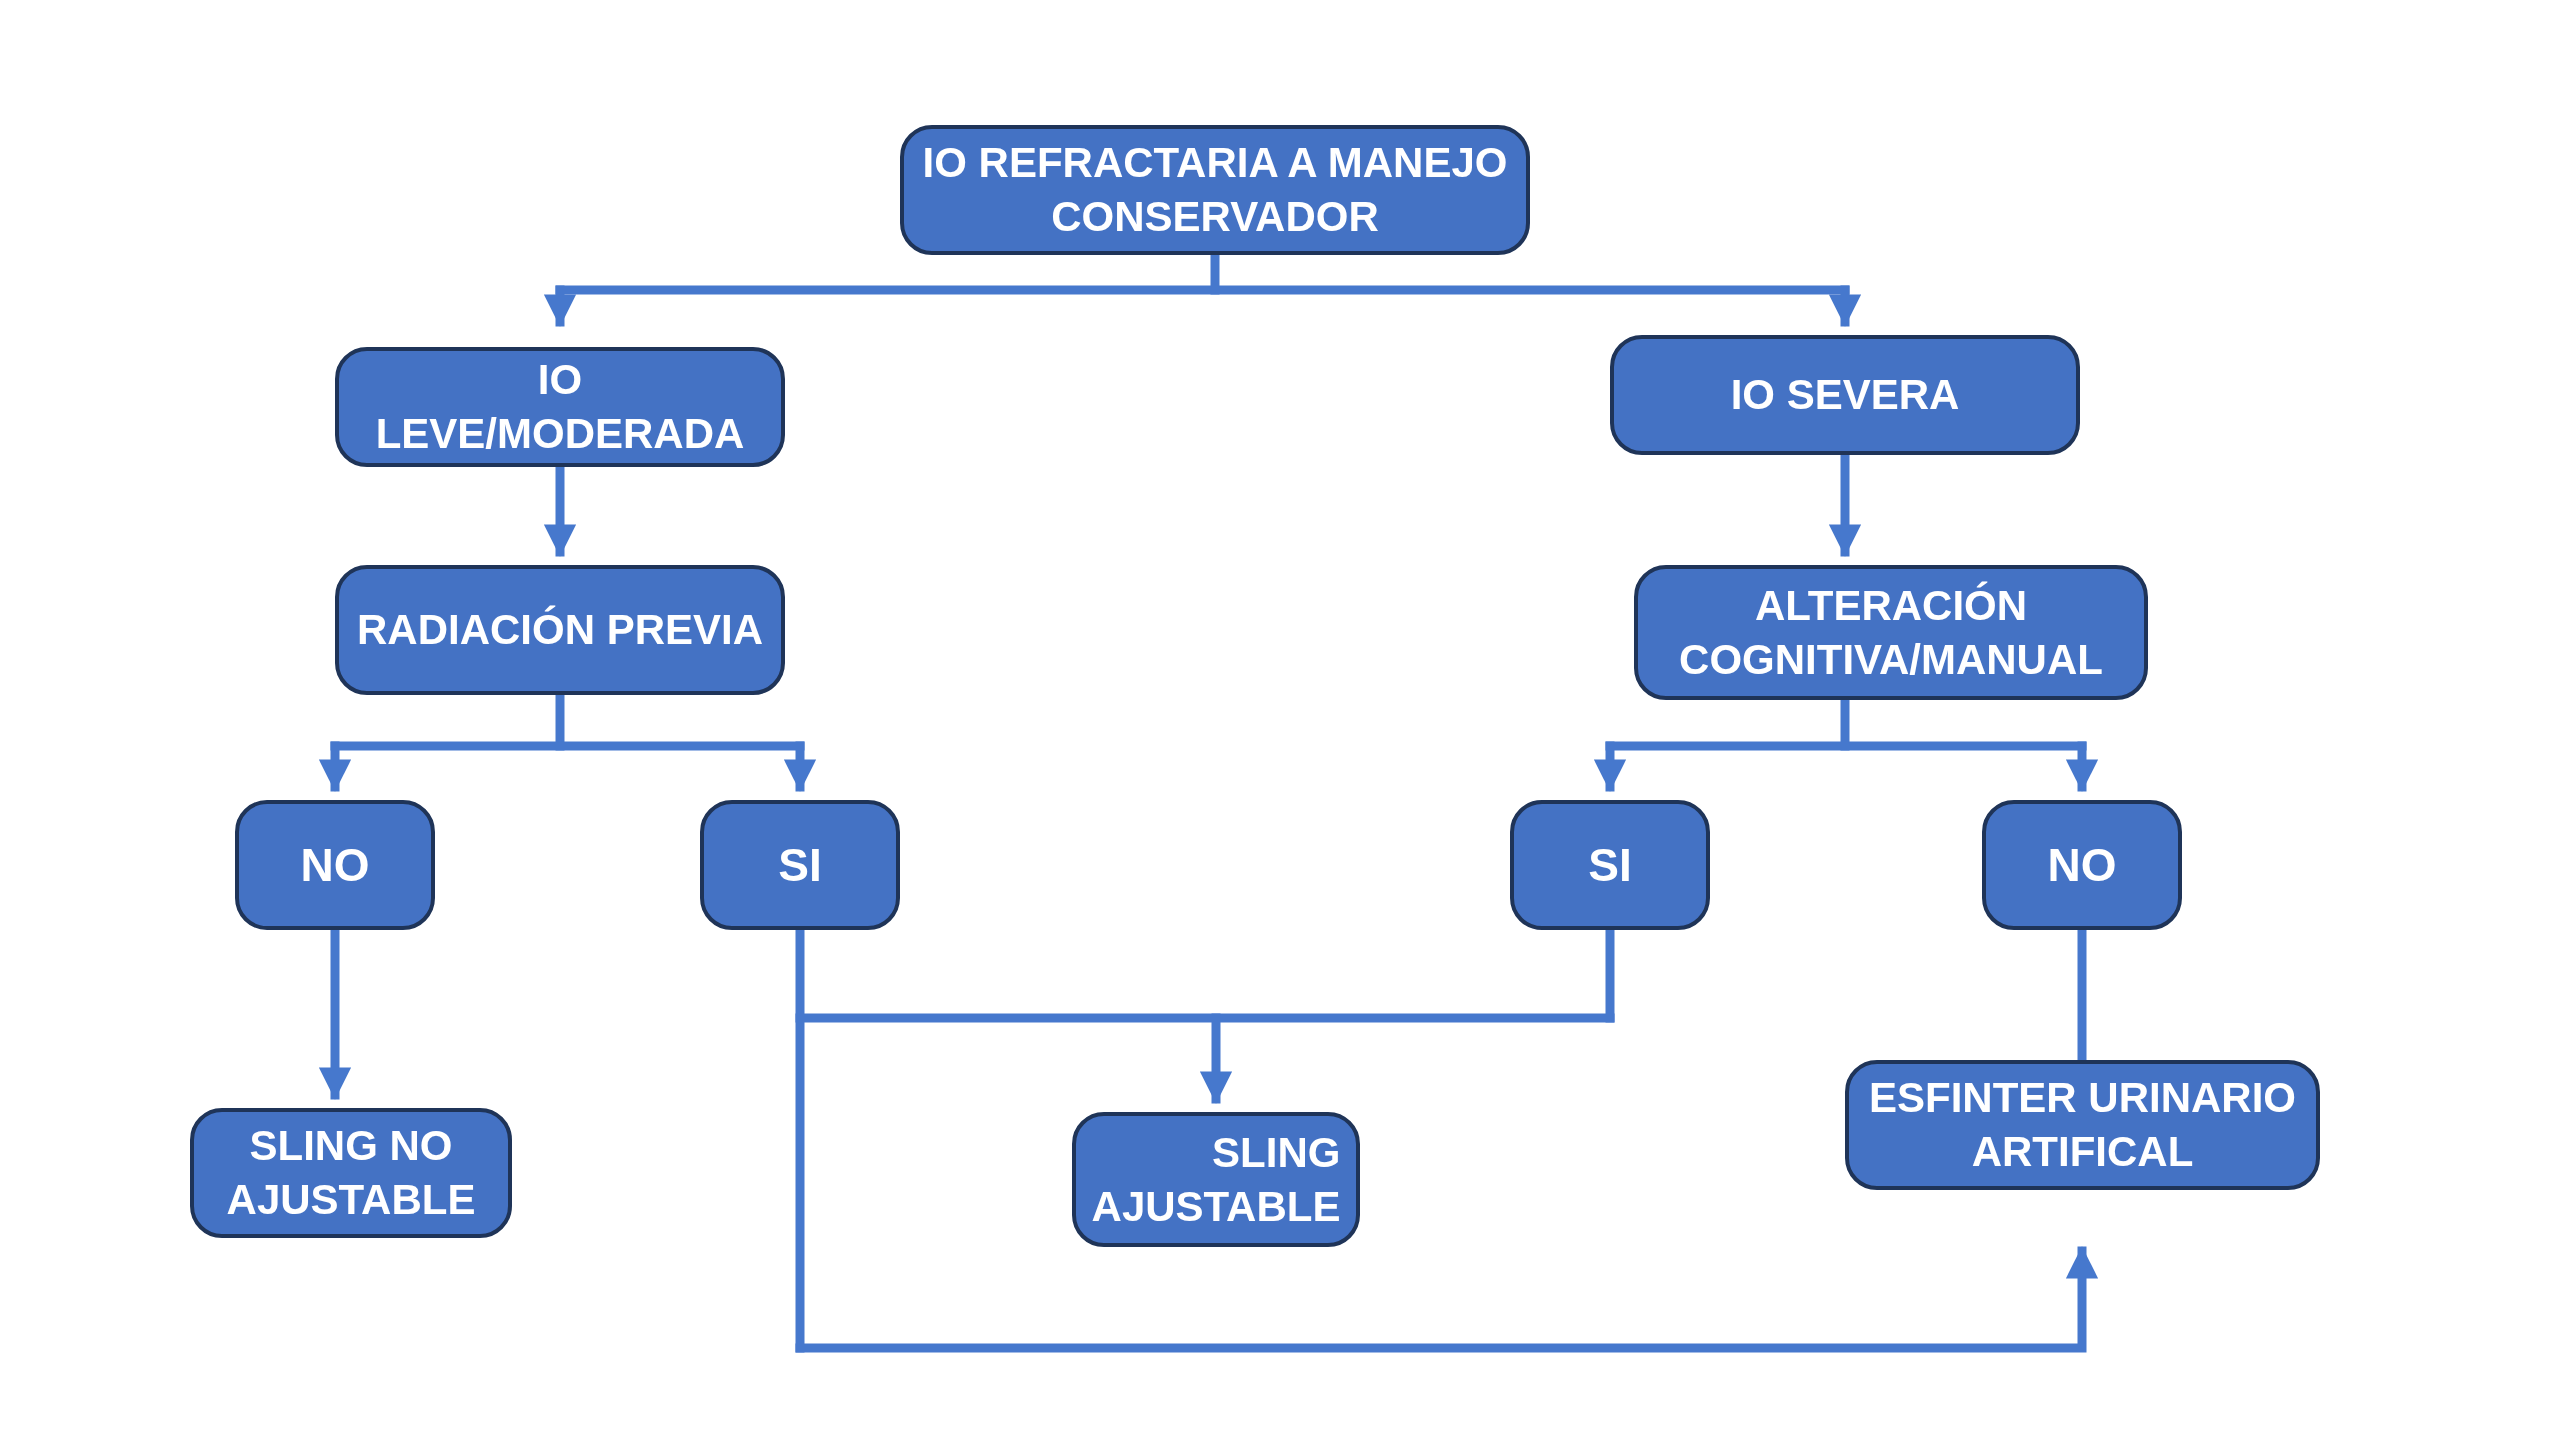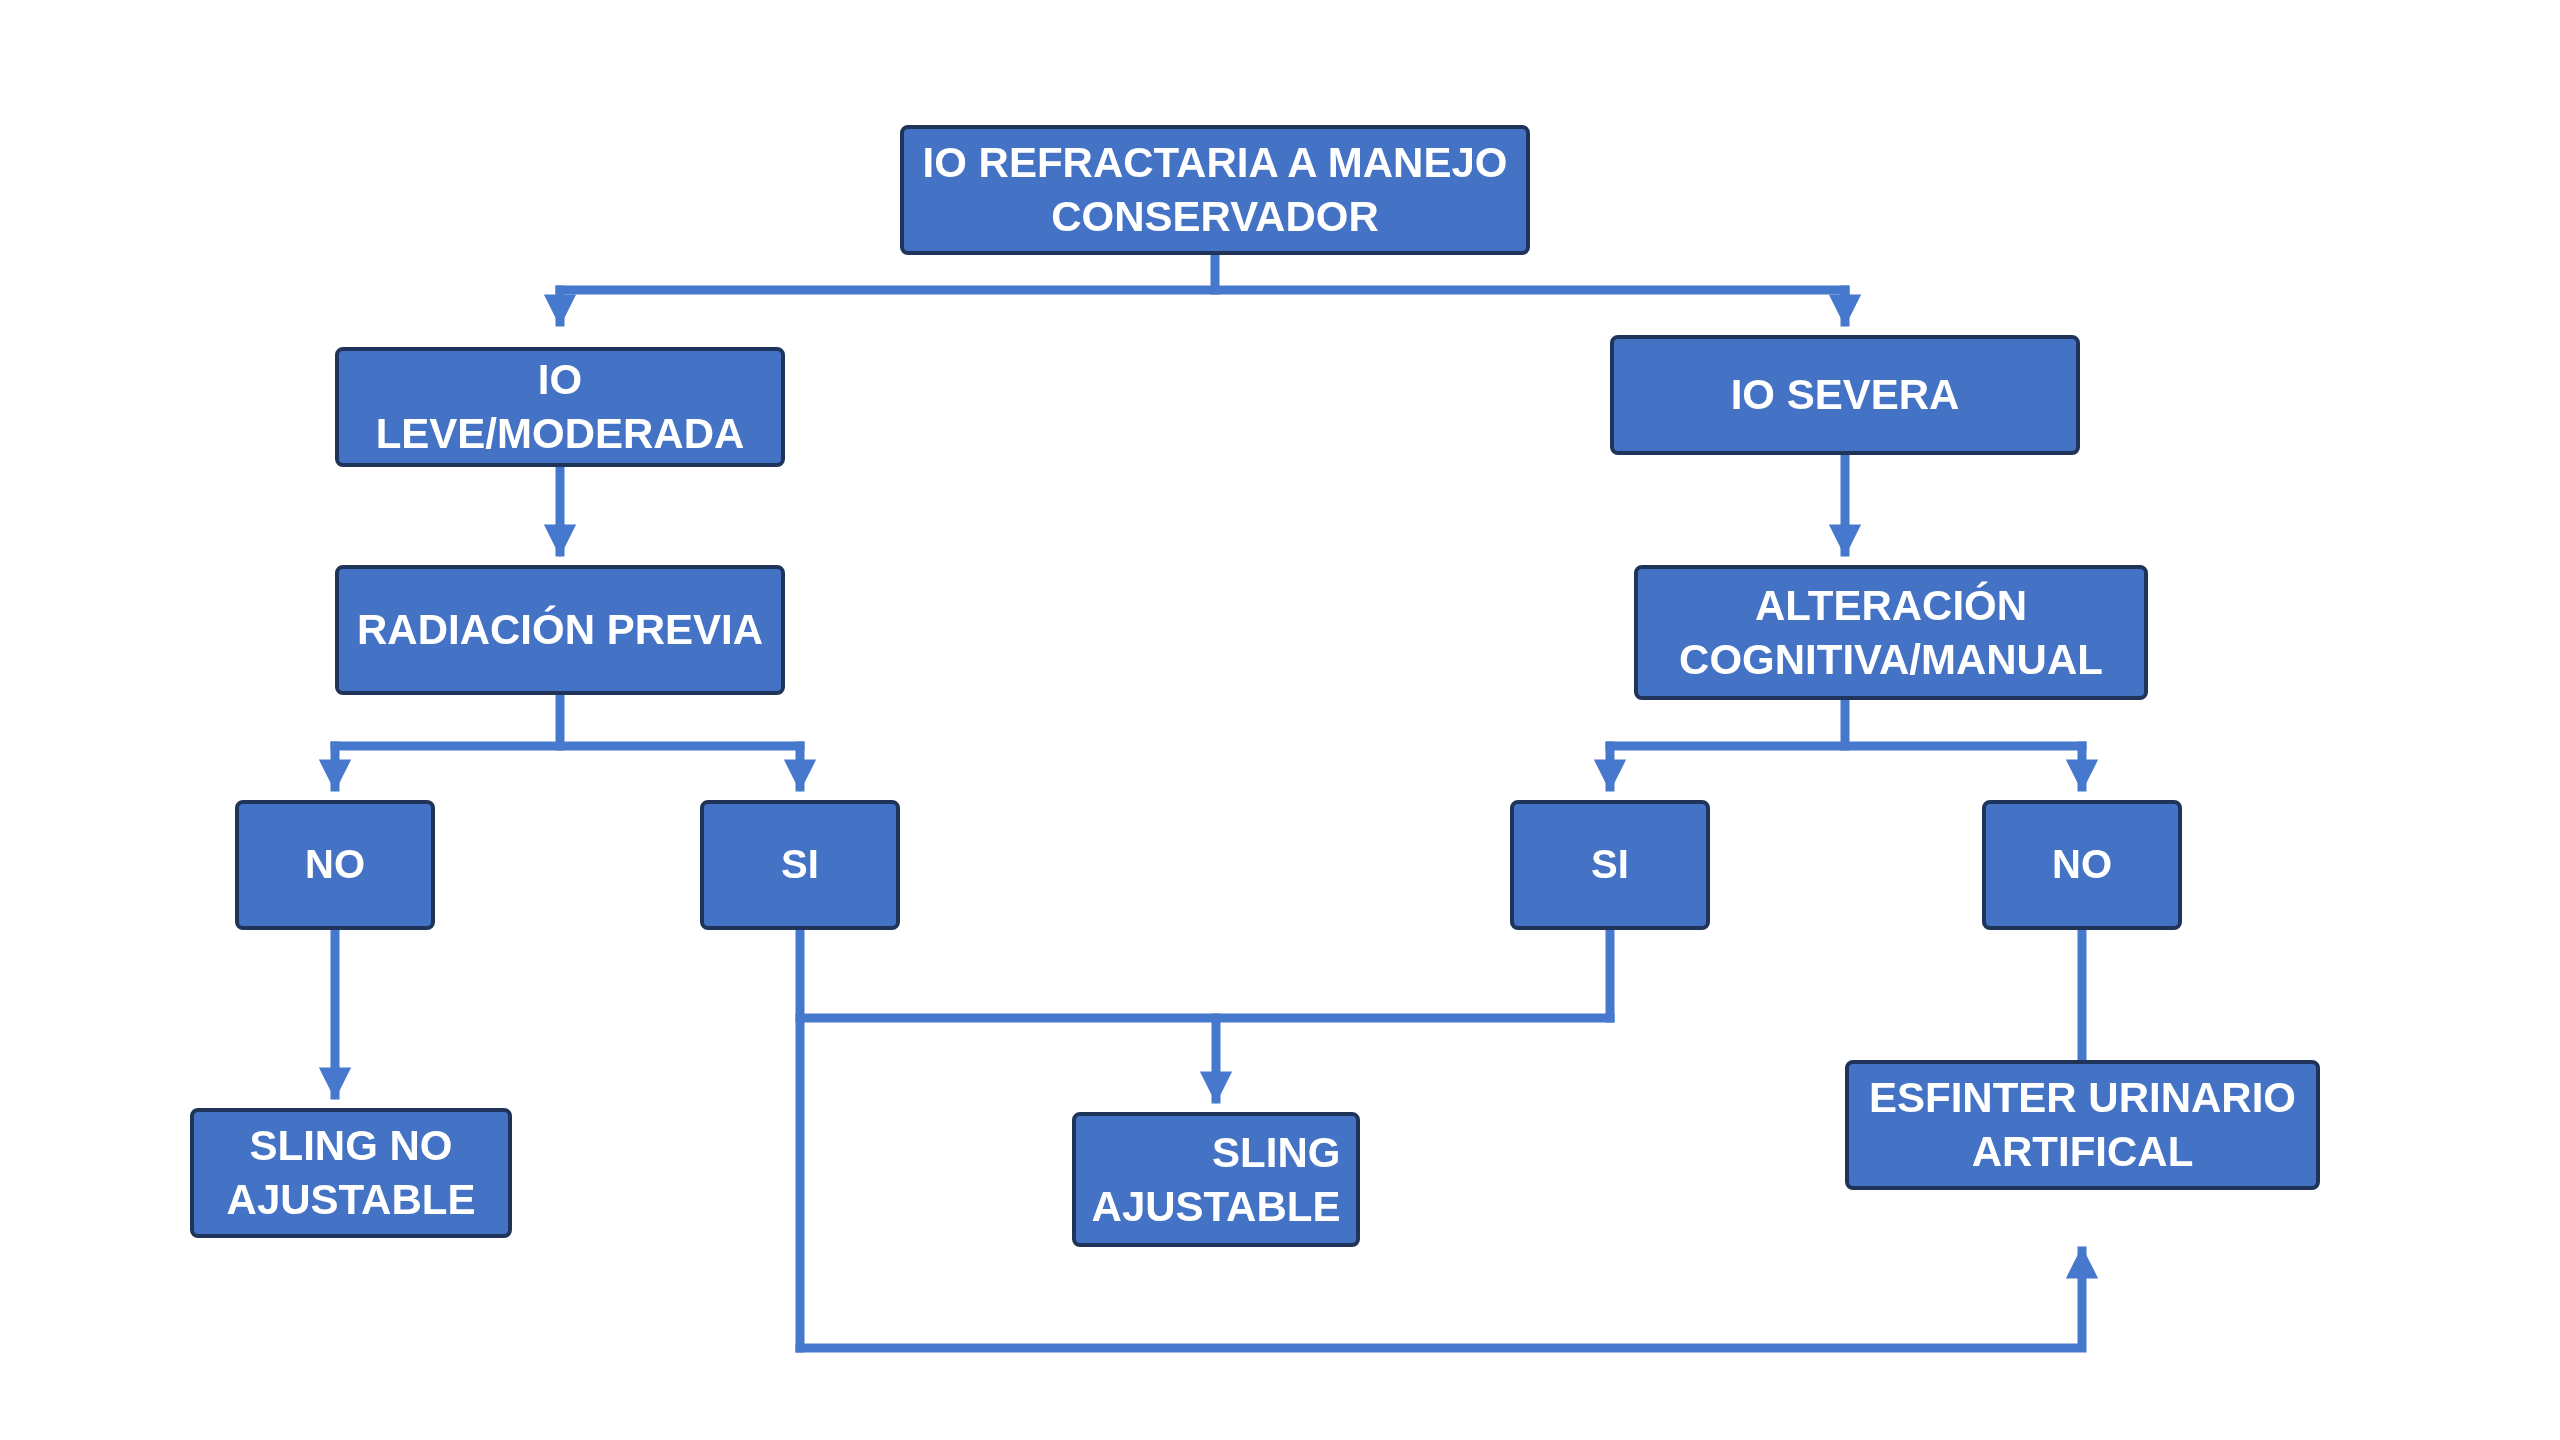--- a/index.html
+++ b/index.html
@@ -18,31 +18,31 @@
     font-family:"Liberation Sans", sans-serif;
     overflow:hidden;
   }
   .edges{position:absolute;left:0;top:0;width:2560px;height:1440px;}
   .edge{stroke:var(--connector);stroke-width:9;fill:none;stroke-linecap:square;stroke-linejoin:miter;}
   .arrowhead{fill:var(--connector);}
   .node{
     position:absolute;
     background:var(--node-fill);
     border:4px solid var(--node-border);
-    border-radius:8px;
+    border-radius:32px;
     color:var(--node-text);
     display:flex;align-items:center;justify-content:center;
     text-align:center;
     font-weight:700;
     font-size:42px;
     line-height:1.28;
     padding:0 14px;
   }
   .node .label{white-space:pre-line;}
-  .node--small{font-size:40px;}
+  .node--small{font-size:46px;}
   
   .n-root      {left:900px;  top:125px;  width:630px; height:130px;}
   .n-leve      {left:335px;  top:335px;  width:450px; height:120px;margin-top:12px;}
   .n-severa    {left:1610px; top:335px;  width:470px; height:120px;}
   .n-radiacion {left:335px;  top:565px;  width:450px; height:130px;}
   .n-alteracion{left:1588px; top:565px;  width:514px; height:135px;margin-left:46px;}
   .n-no-left   {left:235px;  top:800px;  width:200px; height:130px;}
   .n-si-left   {left:700px;  top:800px;  width:200px; height:130px;}
   .n-si-right  {left:1510px; top:800px;  width:200px; height:130px;}
   .n-no-right  {left:1982px; top:800px;  width:200px; height:130px;}

